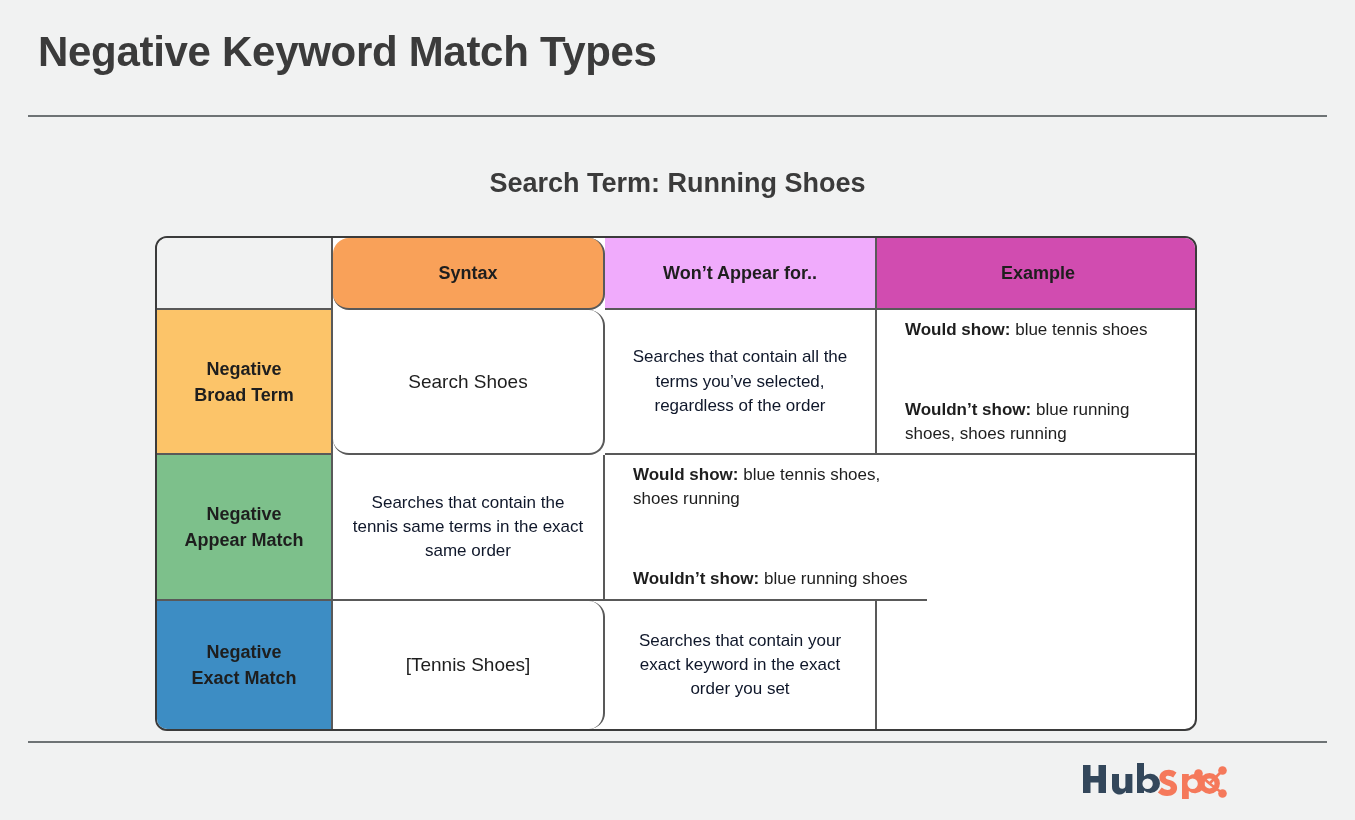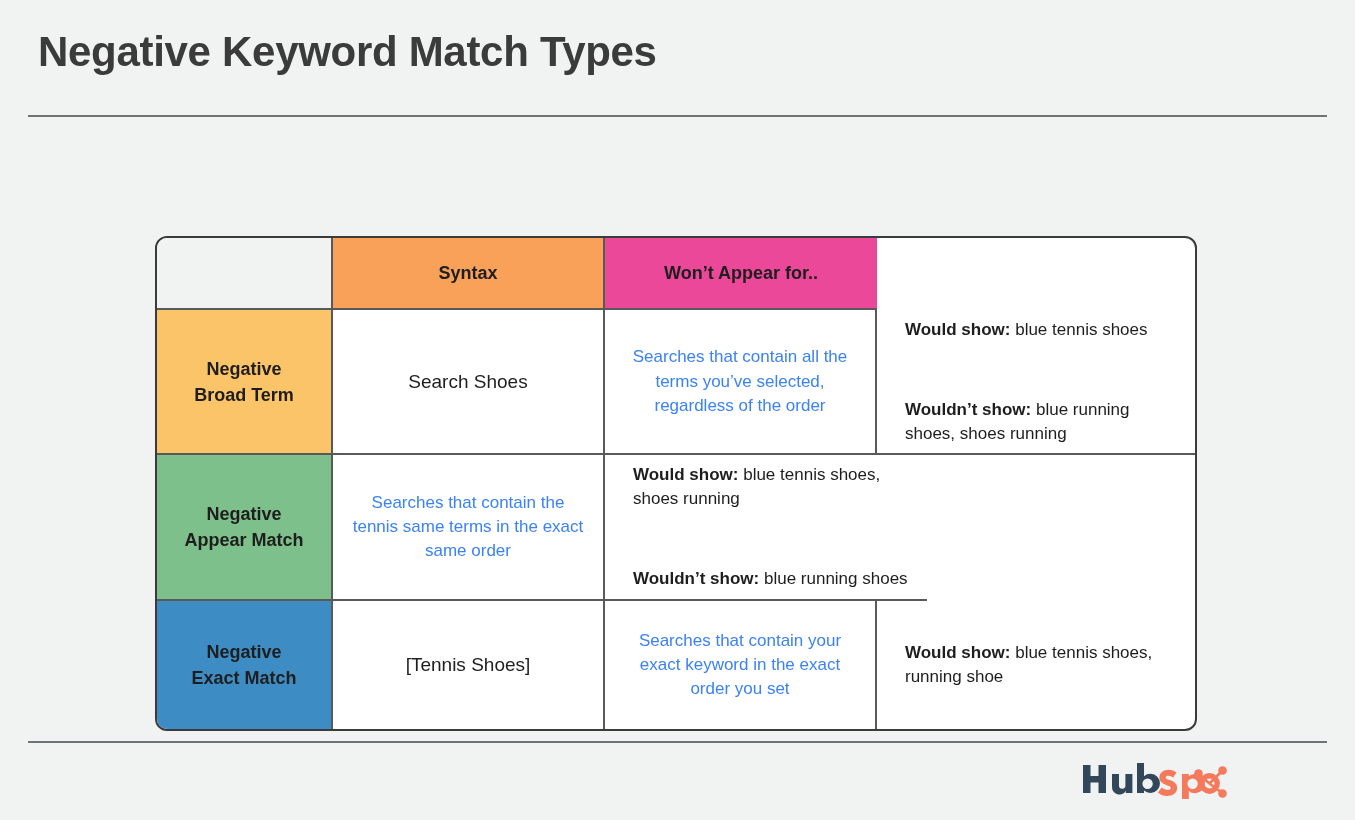--- a/index.html
+++ b/index.html
@@ -77,35 +77,35 @@
     display: flex;
     align-items: center;
     justify-content: center;
     padding: 8px 14px;
   }
   .tcell:last-child { border-right: none; }
   .trow:last-child .tcell { border-bottom: none; }
 
   
   .c-label { width: 176px; flex: 0 0 176px; }
-  .c-syntax { width: 272px; flex: 0 0 272px; }
+  .c-syntax { width: 272px; flex: 0 0 272px; border-radius: 16px; }
   .c-desc  { width: 272px; flex: 0 0 272px; }
   .c-ex    { width: 322px; flex: 0 0 322px; }
 
   
   .head-row .tcell {
     height: 72px;
     font-size: 18px;
     font-weight: 700;
     color: #1E1E1E;
     text-align: center;
   }
   .head-blank  { background: #F1F2F2; }
   .head-syntax { background: #F9A159; }
-  .head-wont   { background: #ec4899; }
+  .head-wont   { background: #f0abfc; }
   .head-ex     { background: #D14CB0; }
 
   
   .body-row .tcell { min-height: 128px; }
 
   .label-cell {
     font-size: 18px;
     font-weight: 700;
     color: #1E1E1E;
     line-height: 1.45;
@@ -116,21 +116,21 @@
   .lab-exact  { background: #3D8DC4; }
 
   .syntax-cell {
     font-size: 19px;
     color: #1E1E1E;
     text-align: center;
   }
 
   .desc-cell {
     font-size: 17px;
-    color: #3b82f6;
+    color: #0f172a;
     line-height: 1.42;
     text-align: center;
   }
 
   .ex-cell {
     flex-direction: column;
     align-items: flex-start;
     justify-content: center;
     padding-left: 28px;
     padding-right: 16px;
@@ -158,27 +158,29 @@
 </style>
 </head>
 <body>
 
 <div class="page">
 
   <div class="page-title">Negative Keyword Match Types</div>
 
   <div class="rule rule-top"></div>
 
+  <div class="subtitle">Search Term: Running Shoes</div>
 
   <div class="table-wrap">
 
     <div class="trow head-row">
       <div class="tcell c-label head-blank"></div>
       <div class="tcell c-syntax head-syntax">Syntax</div>
       <div class="tcell c-desc head-wont">Won’t Appear for..</div>
+      <div class="tcell c-ex head-ex">Example</div>
     </div>
 
     <div class="trow body-row">
       <div class="tcell c-label label-cell lab-broad">
         <div>
           <span>Negative</span><br>
           <span>Broad Term</span>
         </div>
       </div>
       <div class="tcell c-syntax syntax-cell">Search Shoes</div>
@@ -214,23 +216,20 @@
     <div class="trow body-row">
       <div class="tcell c-label label-cell lab-exact">
         <div>
           <span>Negative</span><br>
           <span>Exact Match</span>
         </div>
       </div>
       <div class="tcell c-syntax syntax-cell">[Tennis Shoes]</div>
       <div class="tcell c-desc desc-cell">Searches that contain your exact keyword in the exact order you set</div>
       <div class="tcell c-ex ex-cell">
-        <div class="ex-line">
-          <b>Would show:</b><span> blue tennis shoes, running shoe</span>
-        </div>
       </div>
     </div>
 
   </div>
 
   <div class="rule rule-bottom"></div>
 
   <div class="logo">
     <svg width="152" height="40" viewBox="0 0 152 40">
 

